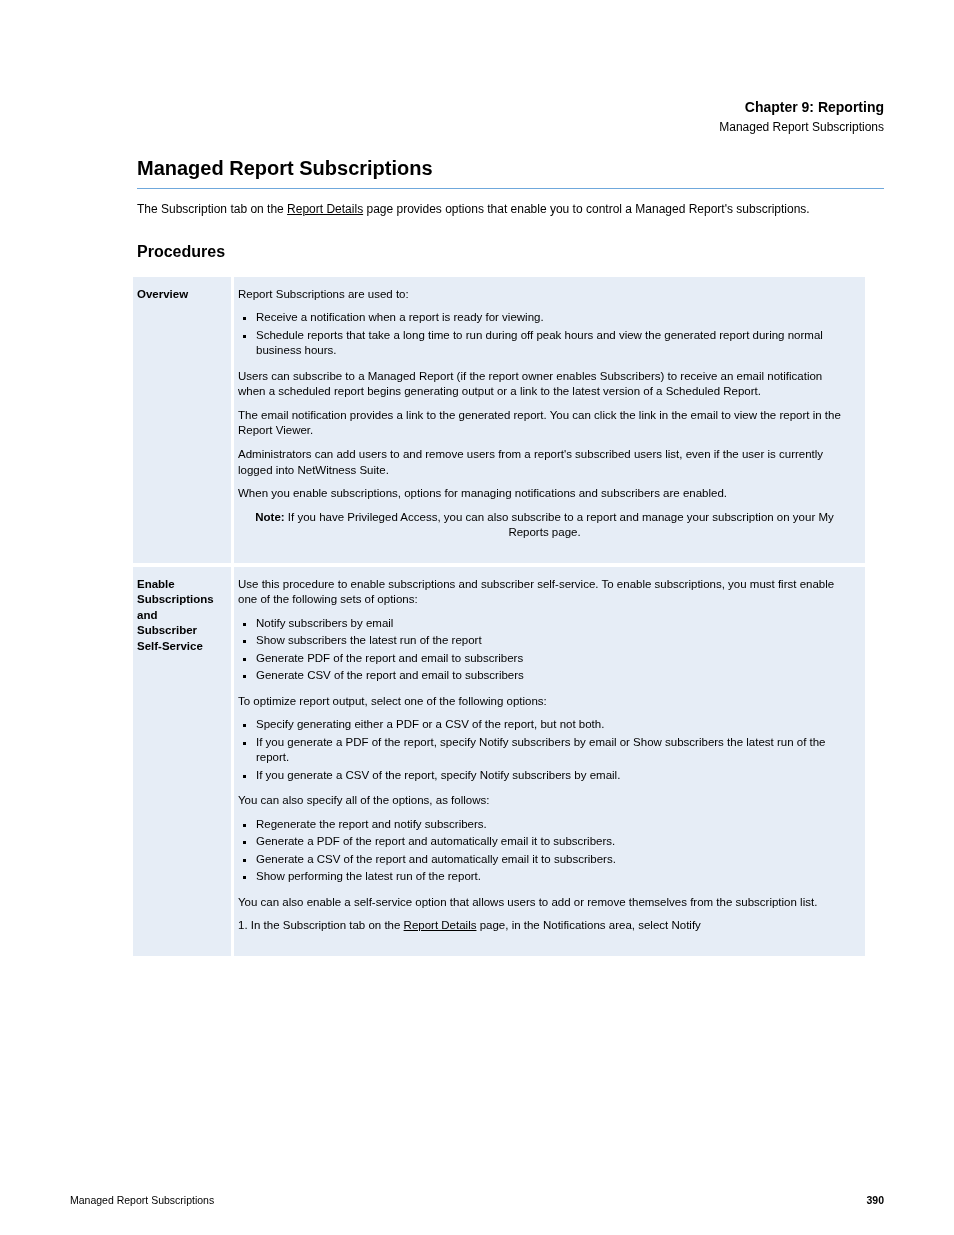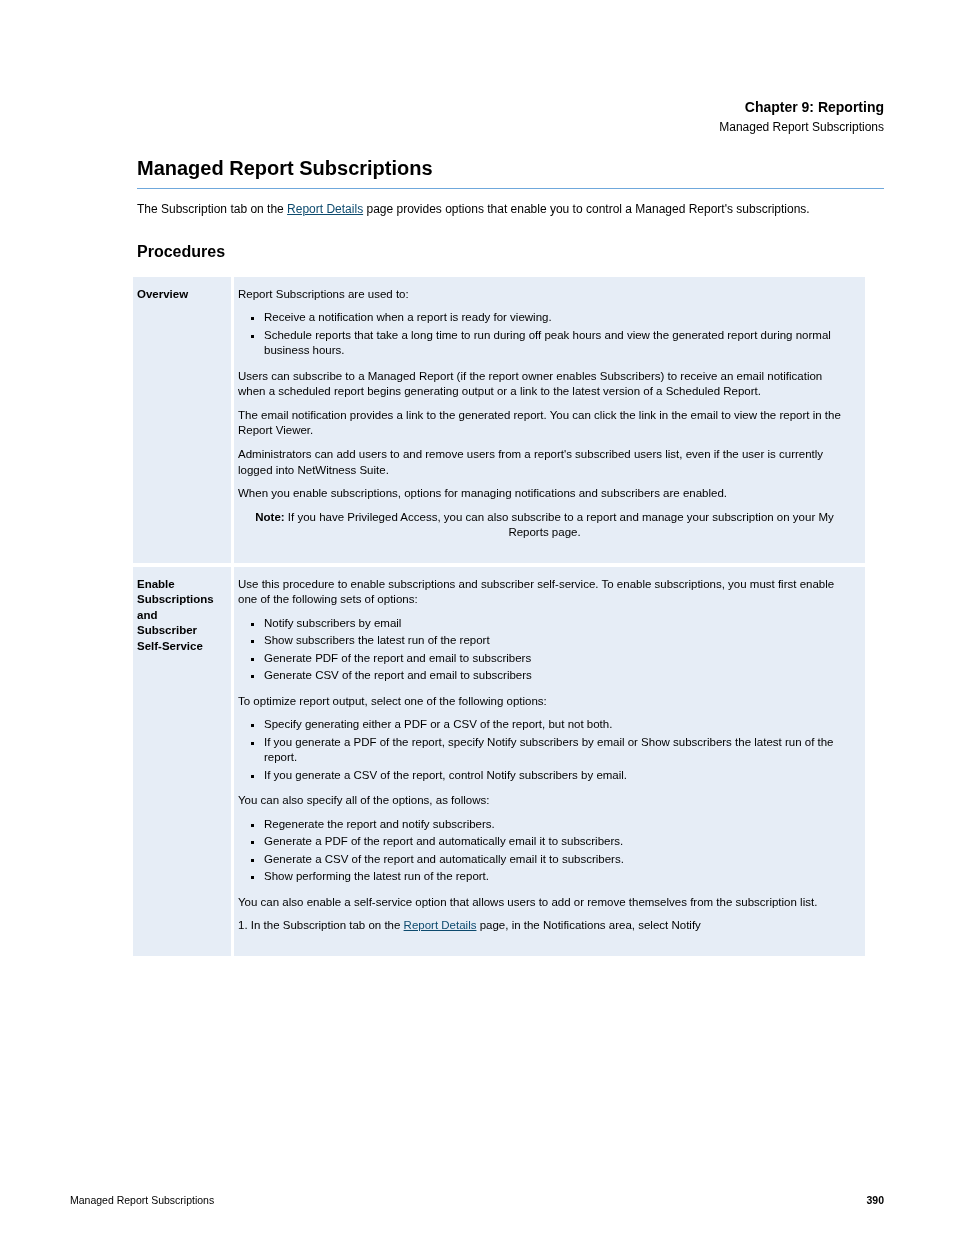--- a/index.html
+++ b/index.html
@@ -40,21 +40,21 @@
   hr.title-rule {
     border: none;
     border-top: 1px solid #6fa8dc;
     margin: 6px 0 12px 67px;
   }
   .intro {
     margin: 0 0 16px 67px;
     font-size: 12px;
   }
   a.link {
-    color: #0c4a6e;
+    color: #000000;
     text-decoration: underline;
   }
   h2.section {
     font-size: 16px;
     font-weight: bold;
     margin: 24px 0 10px 67px;
   }
   .tbl {
     margin-left: 60px;
     border-collapse: separate;
@@ -74,21 +74,21 @@
   }
   .tbl p {
     margin: 0 0 8px 0;
   }
   .tbl ul {
     margin: 0 0 10px 18px;
     padding: 0;
   }
   .tbl ul li {
     list-style: square;
-    margin: 2px 8px;
+    margin: 2px 0;
     font-size: 11.5px;
   }
   .note {
     margin-top: 8px;
     text-align: center;
   }
   .note-label {
     font-weight: bold;
   }
   .footer {
@@ -153,21 +153,21 @@
         <ul>
           <li>Notify subscribers by email</li>
           <li>Show subscribers the latest run of the report</li>
           <li>Generate PDF of the report and email to subscribers</li>
           <li>Generate CSV of the report and email to subscribers</li>
         </ul>
         <p>To optimize report output, select one of the following options:</p>
         <ul>
           <li>Specify generating either a PDF or a CSV of the report, but not both.</li>
           <li>If you generate a PDF of the report, specify Notify subscribers by email or Show subscribers the latest run of the report.</li>
-          <li>If you generate a CSV of the report, control Notify subscribers by email.</li>
+          <li>If you generate a CSV of the report, specify Notify subscribers by email.</li>
         </ul>
         <p>You can also specify all of the options, as follows:</p>
         <ul>
           <li>Regenerate the report and notify subscribers.</li>
           <li>Generate a PDF of the report and automatically email it to subscribers.</li>
           <li>Generate a CSV of the report and automatically email it to subscribers.</li>
           <li>Show performing the latest run of the report.</li>
         </ul>
         <p>You can also enable a self-service option that allows users to add or remove themselves from the subscription list.</p>
         <p>

